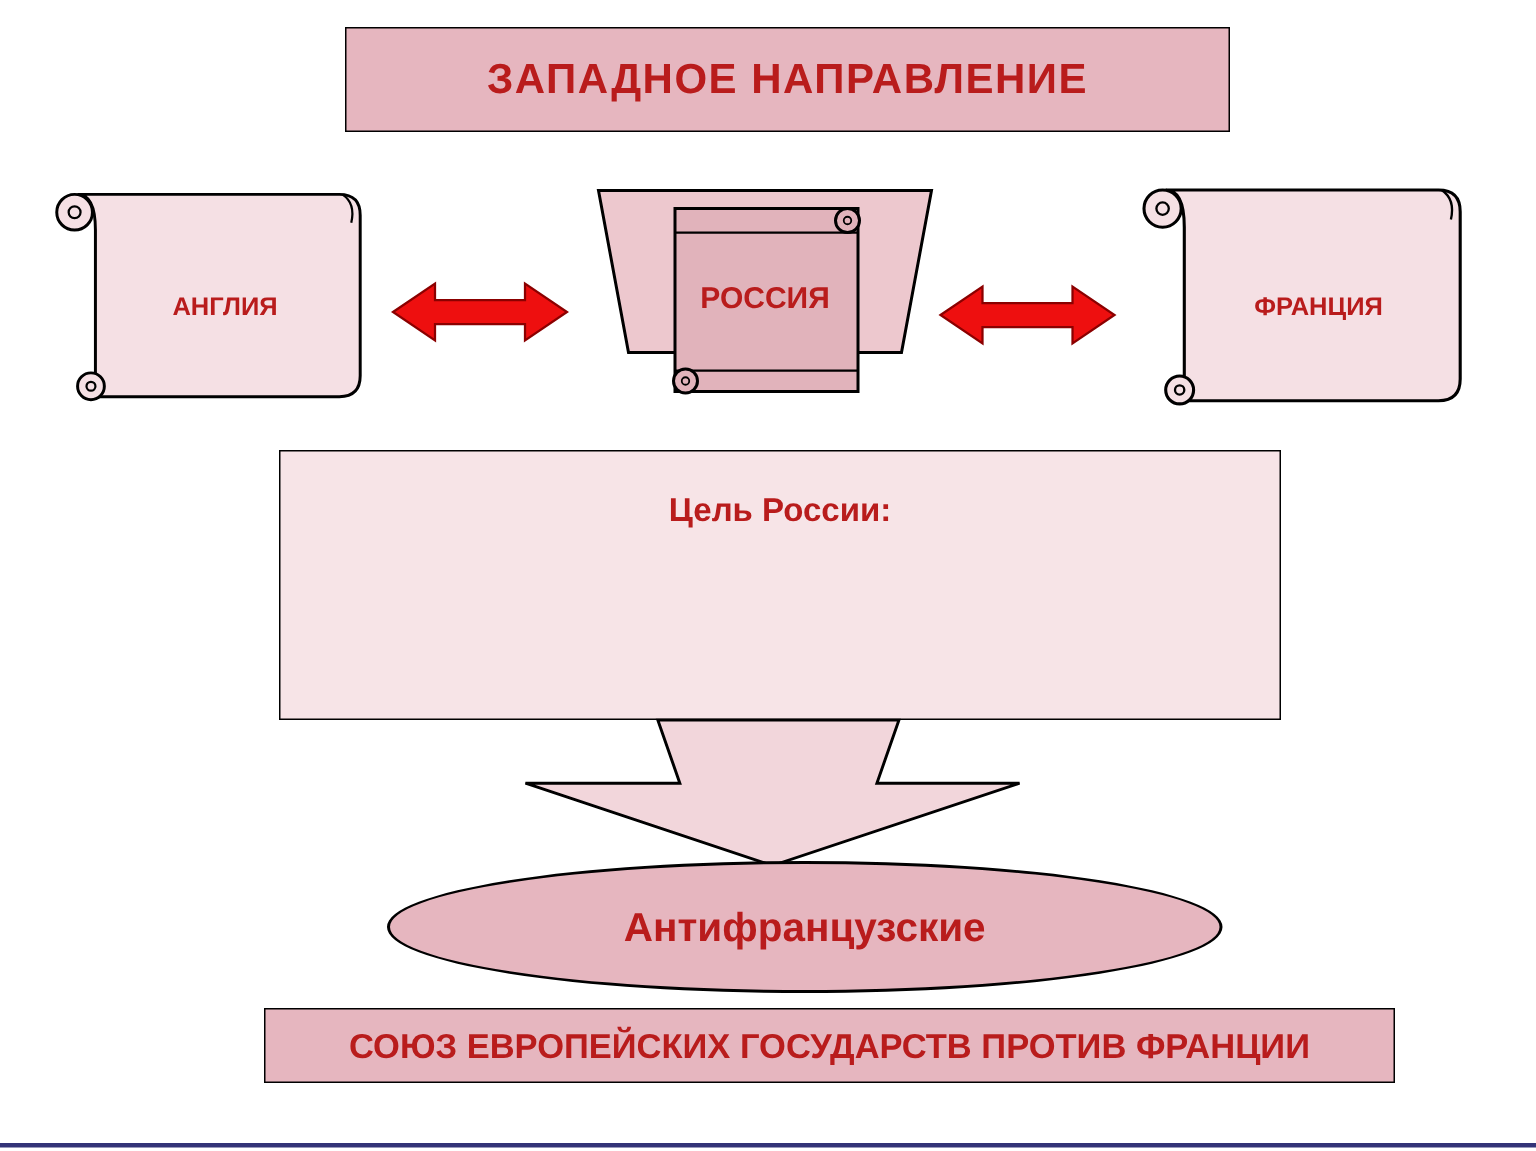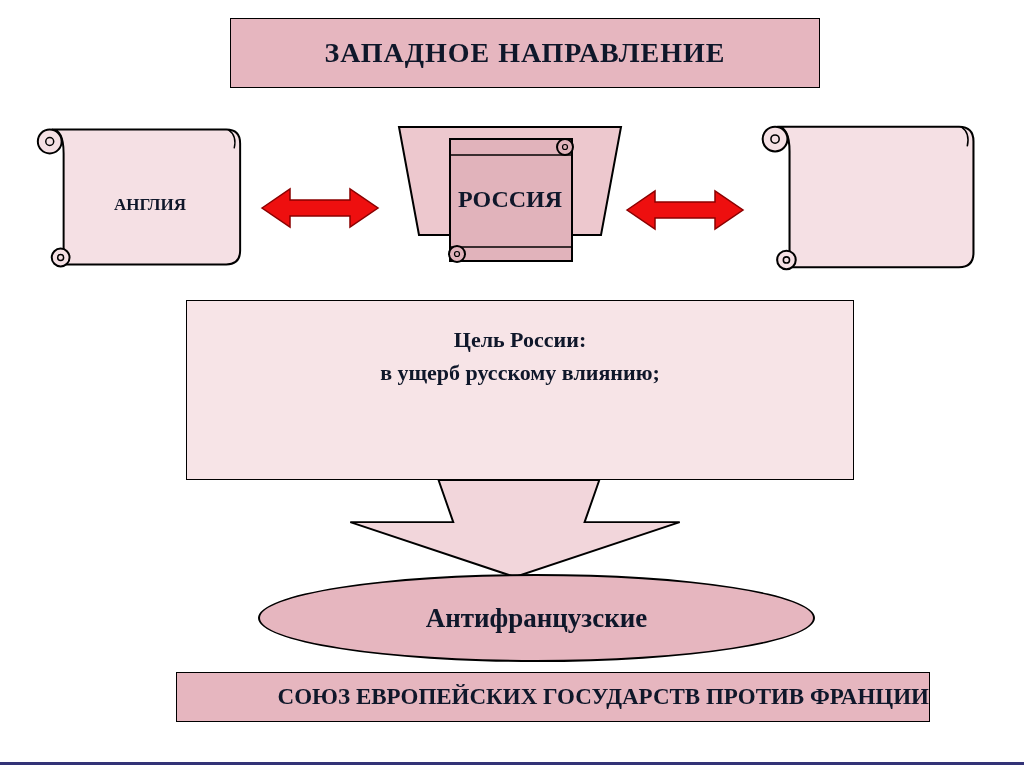--- a/index.html
+++ b/index.html
@@ -2,23 +2,23 @@
 <html><head>
 <meta charset="utf-8">
 <style>
   html,body{margin:0;padding:0;background:#ffffff;}
   .slide{
     position:relative;
     width:1024px;
     height:767px;
     background:#ffffff;
     overflow:hidden;
-    font-family:Liberation Serif, serif;
+    font-family:Liberation Sans, sans-serif;
     font-weight:bold;
-    color:#0f172a;
+    color:#b91c1c;
   }
   .abs{position:absolute;}
   
   .title-box{
     left:230px; top:18px; width:590px; height:70px;
     background:#e6b6bf;
     border:1.5px solid #000;
     display:flex; align-items:center; justify-content:center;
     box-sizing:border-box;
   }
@@ -30,21 +30,21 @@
     position:absolute; left:34px; right:8px; top:0; bottom:0;
     display:flex; align-items:center; justify-content:center;
     padding-top:12px; font-size:17px;
   }
   .node-england{left:18px; top:116px;}
   .node-france{left:742px; top:116px; width:248px;}
   .node-russia{left:395px; top:116px; width:230px; height:152px;}
   .russia-label{
     position:absolute; left:0; right:0; top:0; bottom:0;
     display:flex; align-items:center; justify-content:center;
-    padding-top:14px; font-size:24px;
+    padding-top:14px; font-size:20px;
   }
   
   .dbl-arrow{width:124px; height:44px;}
   .arrow-1{left:258px; top:186px;}
   .arrow-2{left:622px; top:188px; width:126px;}
   
   .goal-box{
     left:186px; top:300px; width:668px; height:180px;
     background:#f7e4e7;
     border:1.5px solid #000;
@@ -67,21 +67,21 @@
     align-items:center; justify-content:center;
     font-size:27px; line-height:33px;
     z-index:3;
   }
   
   .footer-box{
     left:176px; top:672px; width:754px; height:50px;
     background:#e6b6bf;
     border:1.5px solid #000;
     box-sizing:border-box;
-    display:flex; align-items:center; justify-content:flex-end;
+    display:flex; align-items:center; justify-content:center;
     font-size:23px;
   }
   .bottom-rule{
     left:0; top:762px; width:1024px; height:3px;
     background:#333377;
   }
 </style>
 </head>
 <body>
 
@@ -132,32 +132,32 @@
     <svg viewBox="0 0 230 150">
         <use href="#vscroll-banner"></use>
       </svg>
     <span class="russia-label">РОССИЯ</span>
   </div>
 
   <div class="abs scroll-node node-france">
     <svg viewBox="0 0 240 160">
         <use href="#hscroll"></use>
       </svg>
+    <span class="scroll-label">ФРАНЦИЯ</span>
   </div>
 
   <svg class="abs dbl-arrow arrow-1" viewBox="0 0 120 44">
       <use href="#dblarrow"></use>
     </svg>
   <svg class="abs dbl-arrow arrow-2" viewBox="0 0 120 44">
       <use href="#dblarrow"></use>
     </svg>
 
   <div class="abs goal-box">
     <div>Цель России:</div>
-    <div>в ущерб русскому влиянию;</div>
   </div>
 
   <svg class="abs down-arrow" viewBox="0 0 340 102">
     <polygon points="92,1 256,1 241,44 338,44 170,100 2,44 107,44" fill="#f2d6db" stroke="#000" stroke-width="2"></polygon>
   </svg>
 
   <div class="abs coalition">
     <div>Антифранцузские</div>
   </div>
 

